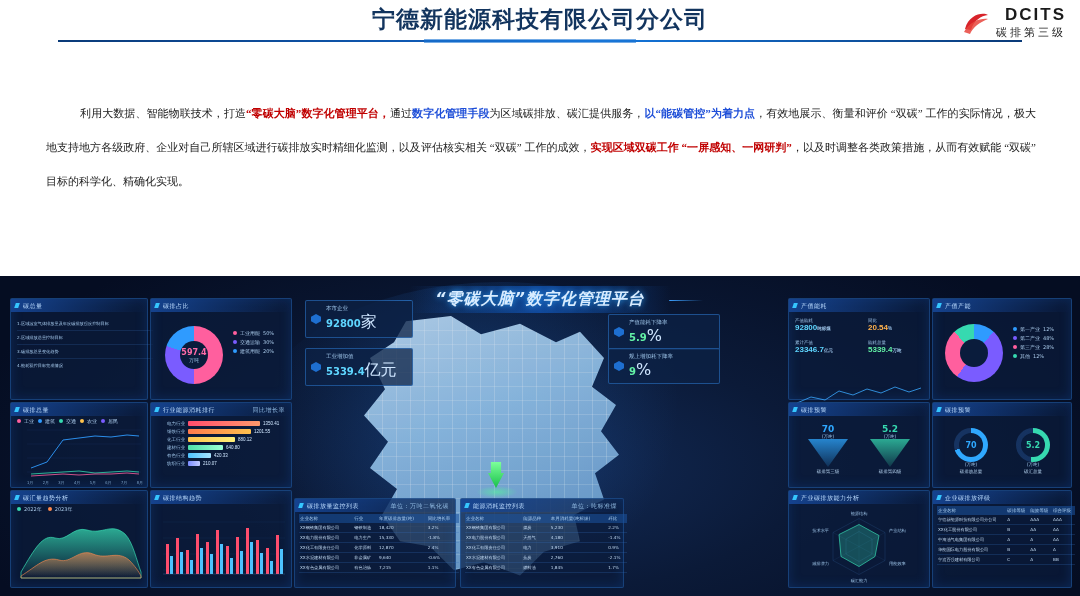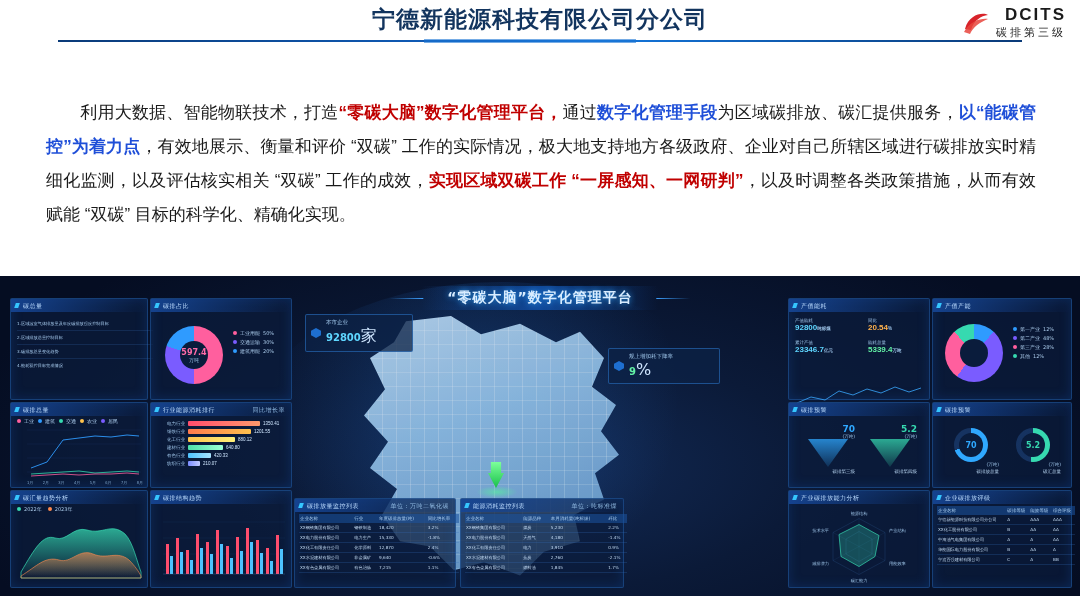--- a/index.html
+++ b/index.html
@@ -77,22 +77,22 @@
     margin-top: 2px;
     font-family: "DejaVu Sans", sans-serif;
   }
 
   
   .body-text {
     position: absolute;
     top: 96px;
     left: 46px;
     width: 990px;
-    font-family: Liberation Sans, sans-serif;
-    font-size: 17px;
+    font-family: Liberation Serif, serif;
+    font-size: 11px;
     line-height: 34px;
     color: #1a1a1a;
     text-align: justify;
   }
   .body-text .indent { display: inline-block; width: 34px; }
   .em-red {
     color: #c00000;
     font-weight: bold;
   }
   .em-blue {
@@ -111,28 +111,29 @@
       radial-gradient(ellipse 55% 85% at 50% 60%, #122a55 0%, #0b1a38 45%, #050d22 100%),
       #050b1c;
     overflow: hidden;
   }
   .dash-title {
     position: absolute;
     left: 50%;
     transform: translateX(-50%);
     top: 10px;
     font-family: "DejaVu Sans", sans-serif;
-    font-size: 14px;
+    font-size: 16px;
     font-weight: bold;
     color: #d8ecff;
     letter-spacing: 1px;
     padding: 3px 26px;
     border-radius: 2px;
     background: linear-gradient(to right, rgba(10,50,110,0), rgba(18,80,170,.85), rgba(10,50,110,0));
     text-shadow: 0 0 6px #2a9df4;
+    font-style: italic;
   }
   .dash-title:before, .dash-title:after {
     content: "";
     position: absolute;
     top: 50%;
     width: 34px; height: 1px;
     background: linear-gradient(to right, rgba(60,160,255,0), #3ca0ff);
   }
   .dash-title:before { left: -32px; }
   .dash-title:after { right: -32px; transform: scaleX(-1); }
@@ -283,21 +284,21 @@
     font-size: 4.5px; color: #a9cdf0; font-weight: normal;
     background: rgba(28,84,160,.55);
     padding: 2px 1px; text-align: left; white-space: nowrap;
   }
   .tiny-table td {
     font-size: 4.2px; color: #c3daf2; padding: 2px 1px;
     border-bottom: 1px solid rgba(50,110,190,.25);
     white-space: nowrap; overflow: hidden;
   }
 
-  .funnel-wrap { position: absolute; text-align: right; font-family: "DejaVu Sans", sans-serif; }
+  .funnel-wrap { position: absolute; text-align: center; font-family: "DejaVu Sans", sans-serif; }
   .funnel {
     width: 40px; height: 28px;
     clip-path: polygon(0 0, 100% 0, 50% 100%);
     margin: 0 auto;
   }
   .funnel-val { font-size: 9px; font-weight: bold; }
   .funnel-sub { font-size: 4.5px; color: #9ec4e8; }
   .funnel-name { font-size: 4.5px; color: #b9d6f2; margin-top: 2px; }
 
   .ring-gauge {
@@ -354,24 +355,34 @@
   <div class="dash-title">“零碳大脑”数字化管理平台</div>
 
   <div class="map-wrap">
     <div class="map-shape">
       <div class="map-grid"></div>
     </div>
     <div class="map-marker-base"></div>
     <div class="map-marker"></div>
   </div>
 
-  <div class="kpi" style="left:305px; top:38px; width:78px;">
+  <div class="kpi" style="left:305px; top:24px; width:78px;">
     <span class="ico"></span>
     <span class="lbl">本市企业</span>
     <span class="val">92800</span><span class="unit">家</span>
+  </div>
+  <div class="kpi" style="left:305px; top:72px; width:78px;">
+    <span class="ico"></span>
+    <span class="lbl">工业增加值</span>
+    <span class="val">5339.4</span><span class="unit">亿元</span>
+  </div>
+  <div class="kpi kpi-green" style="left:608px; top:38px; width:82px;">
+    <span class="ico"></span>
+    <span class="lbl">产值能耗下降率</span>
+    <span class="val">5.9</span><span class="unit">%</span>
   </div>
   <div class="kpi kpi-green" style="left:608px; top:72px; width:82px;">
     <span class="ico"></span>
     <span class="lbl">规上增加耗下降率</span>
     <span class="val">9</span><span class="unit">%</span>
   </div>
 
   <div class="panel" style="left:10px; top:22px; width:136px; height:100px;">
     <div class="panel-hd">碳总量</div>
     <div class="panel-bd" style="padding:5px 6px;">

